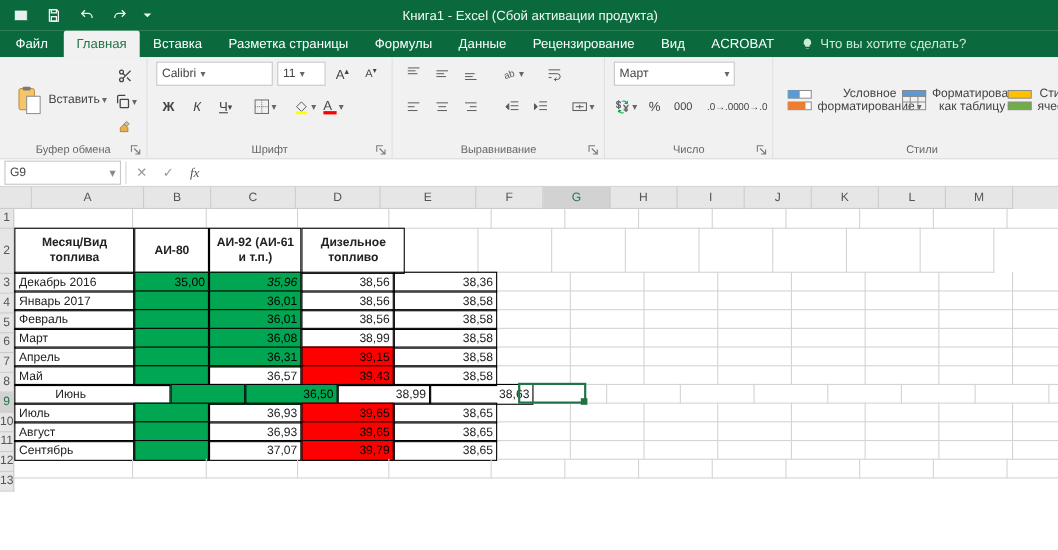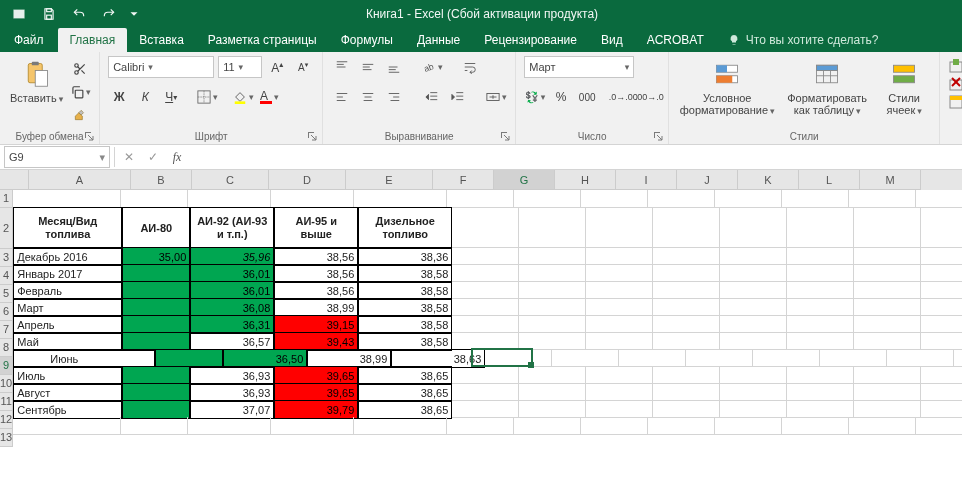--- a/index.html
+++ b/index.html
@@ -124,21 +124,21 @@
   .smallbtn {
     width: 22px;
     height: 22px;
     display: flex;
     align-items: center;
     justify-content: center;
   }
   .smallbtn svg { width: 14px; height: 14px; }
   .bigbtn {
     display: flex;
-    flex-direction: column;
+    flex-direction: row;
     align-items: center;
     justify-content: flex-start;
     gap: 2px;
     width: auto;
     height: 66px;
     padding: 2px 2px 0;
   }
   .bigbtn .icon-big { width: 32px; height: 32px; display: flex; align-items: center; justify-content: center; }
   .bigbtn .icon-big svg { width: 28px; height: 28px; }
   .bigbtn .label-small { font-size: 11px; text-align: center; line-height: 12px; color: #444; }
@@ -727,22 +727,21 @@
             <div class="cell" style="width: 60px; height: 17px;"></div>
             <div class="cell" style="width: 60px; height: 17px;"></div>
             <div class="cell" style="width: 60px; height: 17px;"></div>
             <div class="cell" style="width: 60px; height: 17px;"></div>
             <div class="cell" style="width: 60px; height: 17px;"></div>
             <div class="cell" style="width: 60px; height: 17px;"></div>
           </div>
           <div class="cell-row" style="height: 40px;">
             <div class="cell header-cell" style="width: 101px; height: 40px;">Месяц/Вид топлива</div>
             <div class="cell header-cell" style="width: 60px; height: 40px;">АИ-80</div>
-            <div class="cell header-cell" style="width: 76px; height: 40px;">АИ-92 (АИ-93 и т.п.)</div>
-            <div class="cell header-cell" style="width: 76px; height: 40px;">АИ-95 и выше</div>
+            <div class="cell header-cell" style="width: 76px; height: 40px;">АИ-92 (АИ-61 и т.п.)</div>
             <div class="cell header-cell" style="width: 86px; height: 40px;">Дизельное топливо</div>
             <div class="cell" style="width: 60px; height: 40px;"></div>
             <div class="cell" style="width: 60px; height: 40px;"></div>
             <div class="cell" style="width: 60px; height: 40px;"></div>
             <div class="cell" style="width: 60px; height: 40px;"></div>
             <div class="cell" style="width: 60px; height: 40px;"></div>
             <div class="cell" style="width: 60px; height: 40px;"></div>
             <div class="cell" style="width: 60px; height: 40px;"></div>
             <div class="cell" style="width: 60px; height: 40px;"></div>
           </div>

